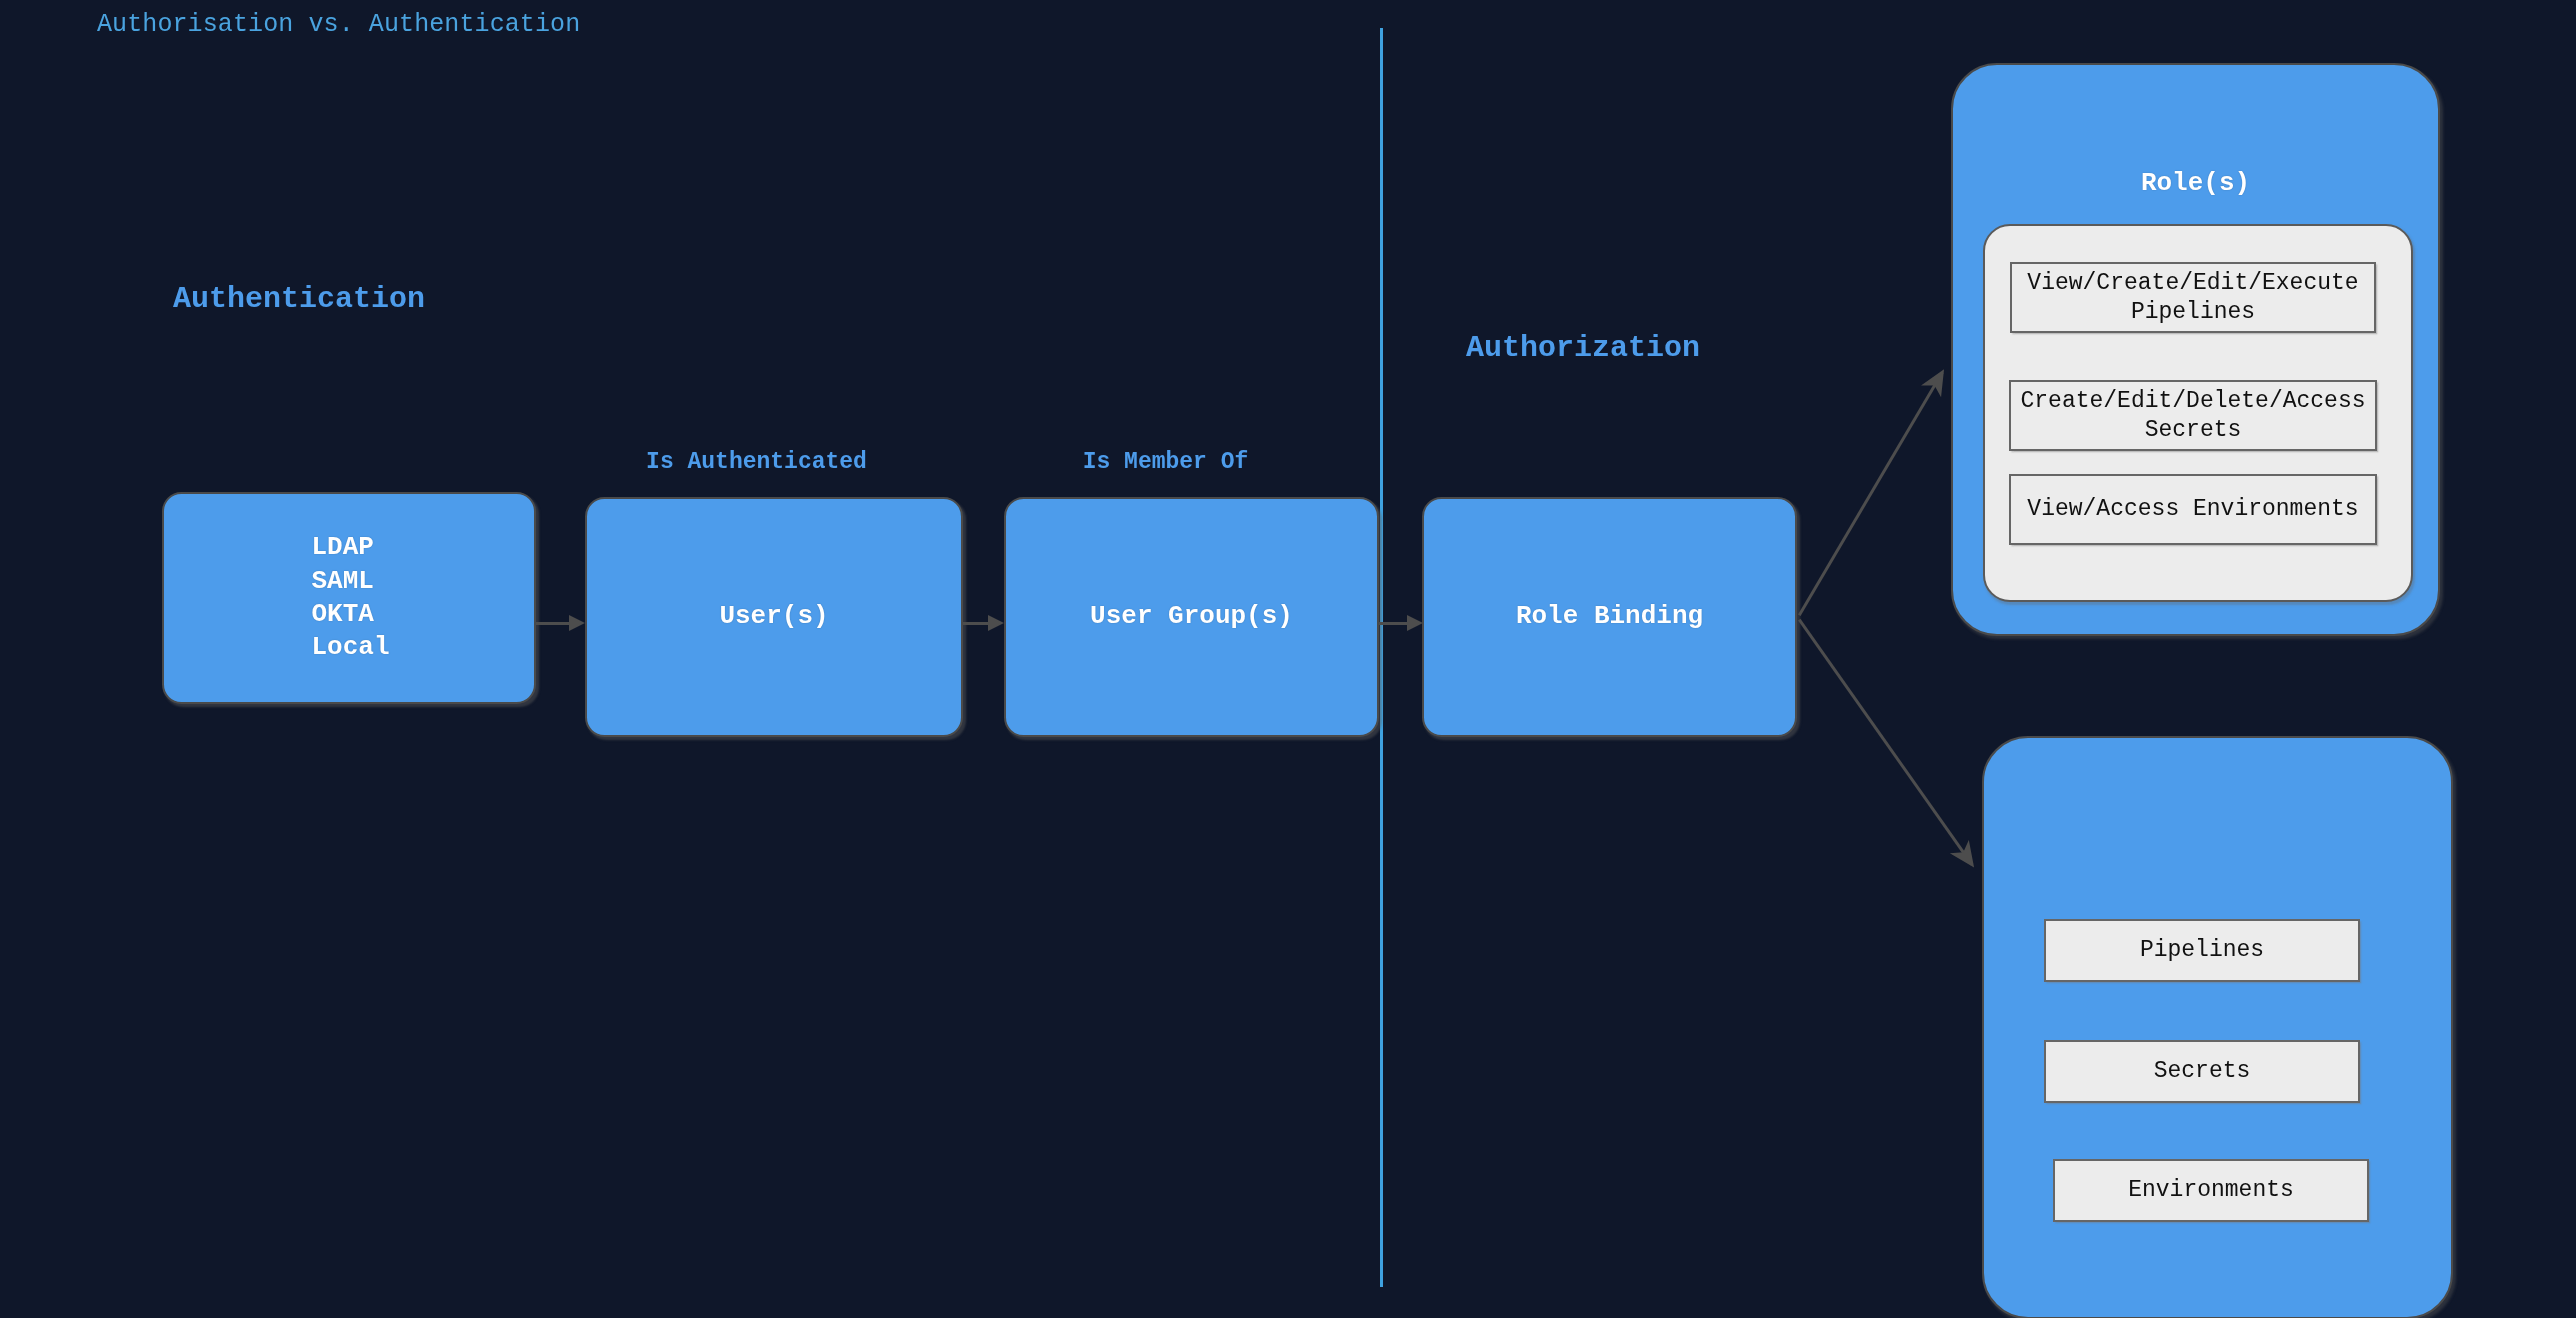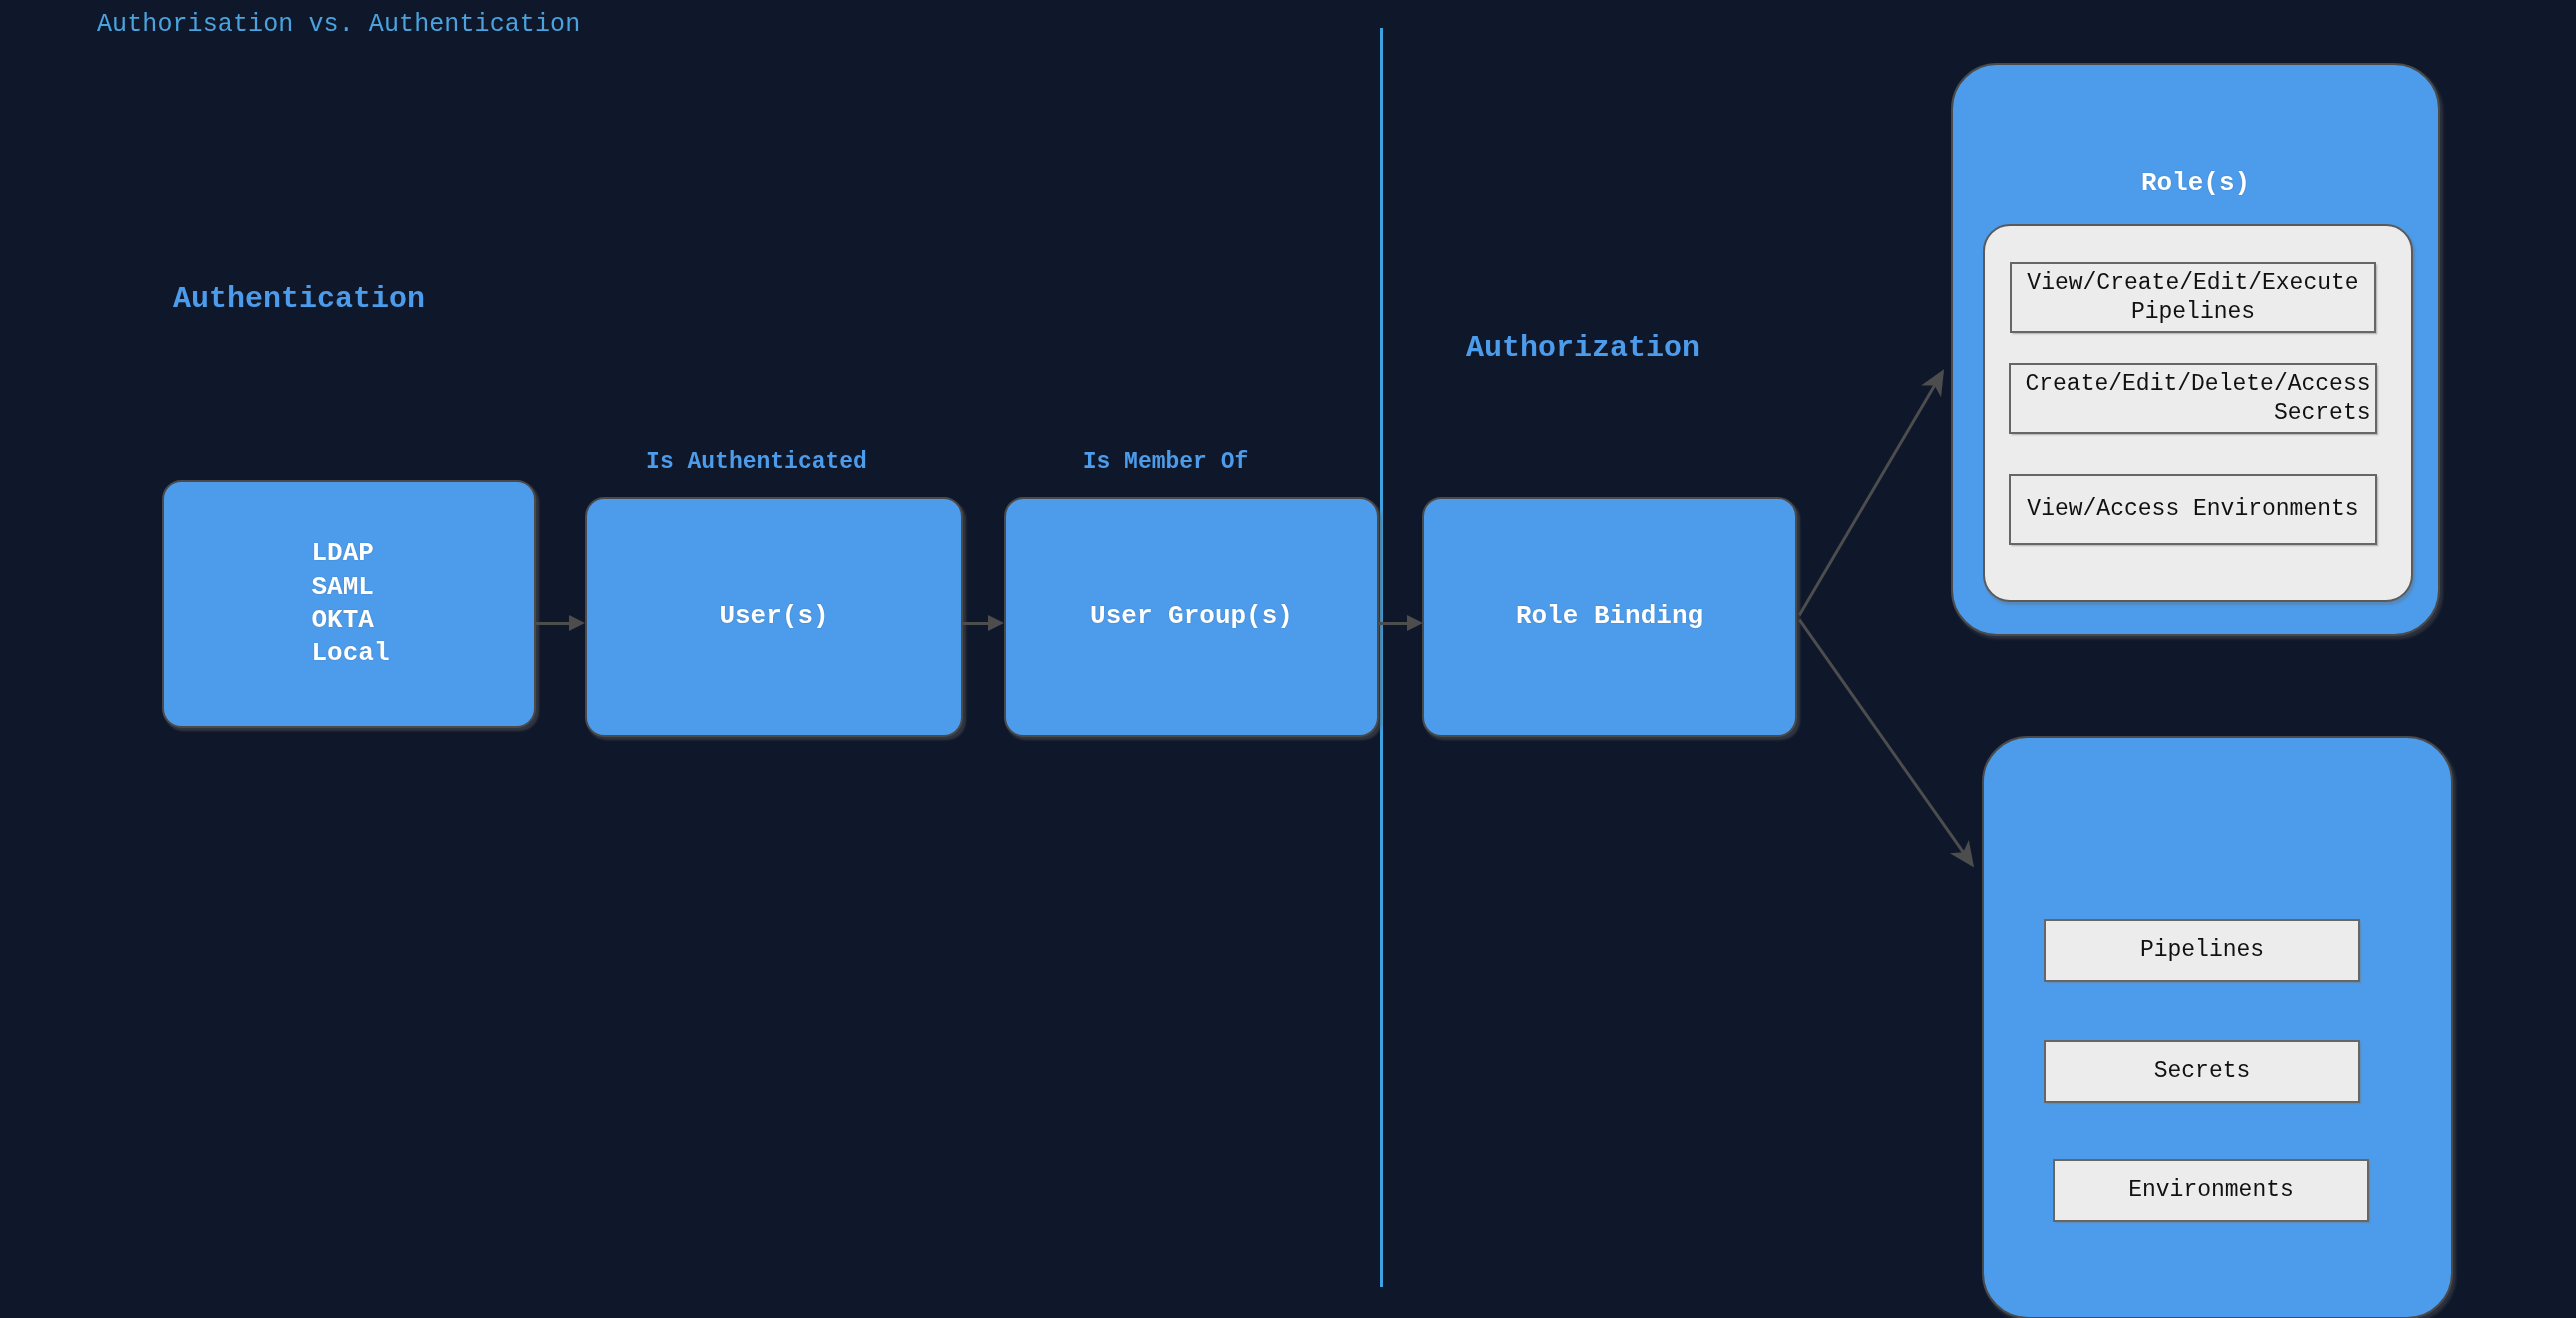--- a/index.html
+++ b/index.html
@@ -75,21 +75,21 @@
   .flow-box-label {
     color: #ffffff;
     font-size: 26px;
     font-weight: bold;
     text-align: right;
     line-height: 1.28;
     text-shadow: 0 0 1.5px rgba(0,0,0,0.25);
   }
   .flow-box-label.stacked { text-align: left; }
 
-  #box-identity   { left: 162px;  top: 480px; width: 374px; height: 248px; }
+  #box-identity   { left: 162px;  top: 492px; width: 374px; height: 212px; }
   #box-users      { left: 585px;  top: 497px; width: 378px; height: 240px; }
   #box-usergroups { left: 1004px; top: 497px; width: 375px; height: 240px; }
   #box-rolebinding{ left: 1422px; top: 497px; width: 375px; height: 240px; }
 
   #box-identity .flow-box-label { margin-left: 3px; }
 
   
   .connector {
     position: absolute;
     top: 615px;
@@ -177,21 +177,21 @@
     padding: 1.5px 4.5px;
     margin-top: 6px;
   }
 
   
   #panel-roles { left: 1951px; top: 63px; width: 489px; height: 573px; padding-left: 40px; }
   #panel-roles .group-title { top: 103px; }
   #panel-roles .inner-panel { left: 30px; top: 159px; width: 430px; height: 378px; }
   #panel-roles .inner-title { top: 212px; }
   #perm-item-0 { left: 2010px; top: 256px; width: 366px; height: 71px; }
-  #perm-item-1 { left: 2009px; top: 357px; width: 368px; height: 71px; text-align: right; }
+  #perm-item-1 { left: 2009px; top: 374px; width: 368px; height: 71px; }
   #perm-item-2 { left: 2009px; top: 468px; width: 368px; height: 71px; }
 
   
   #panel-resources { left: 1982px; top: 736px; width: 471px; height: 583px; }
   #res-item-0 { left: 2044px; top: 913px; width: 316px; height: 63px; }
   #res-item-1 { left: 2044px; top: 1034px; width: 316px; height: 63px; }
   #res-item-2 { left: 2053px; top: 1153px; width: 316px; height: 63px; }
 </style>
 </head>
 <body>

